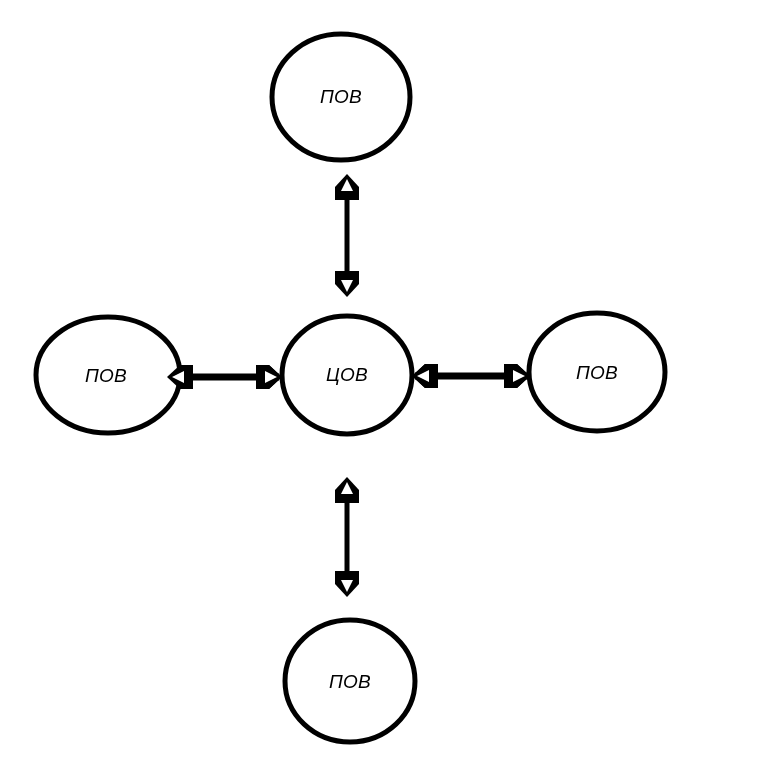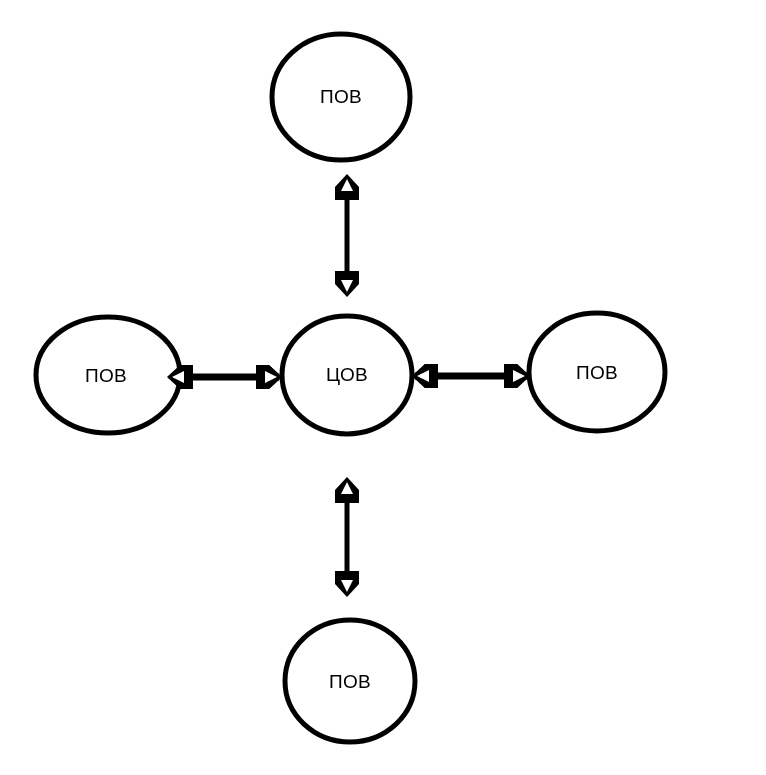--- a/index.html
+++ b/index.html
@@ -11,20 +11,21 @@
     width: 766px;
     height: 775px;
     font-family: "Liberation Sans", sans-serif;
     overflow: hidden;
   }
   #diagram-root {
     position: relative;
     width: 766px;
     height: 775px;
     background: #ffffff;
+    font-style: italic;
   }
   #diagram-svg {
     position: absolute;
     top: 0;
     left: 0;
     width: 766px;
     height: 775px;
     display: block;
   }
   .node-ellipse {

